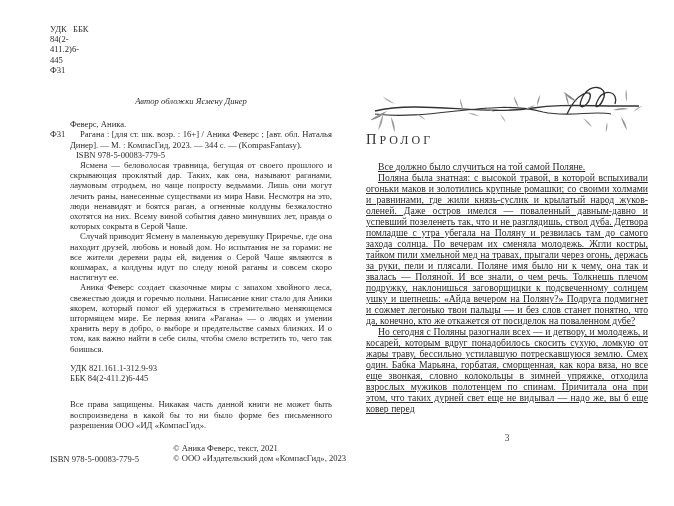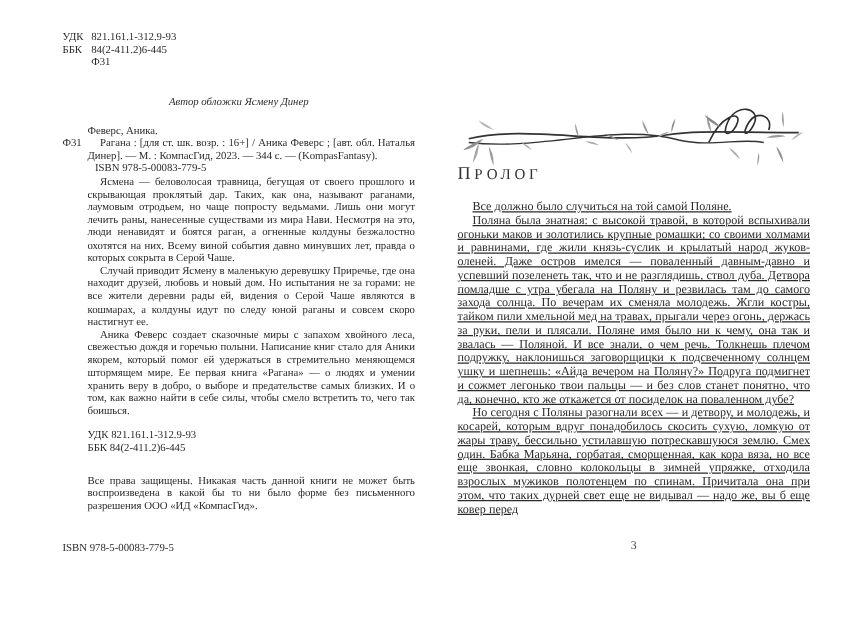--- a/index.html
+++ b/index.html
@@ -59,21 +59,20 @@
 </style>
 </head>
 <body>
 
 <div class="sheet">
 
   <div class="page-left">
 
     <div class="codes-top">
       <span class="lbl">УДК</span>
-      <span>821.161.1-312.9-93</span>
       <span class="lbl">ББК</span>
       <span>84(2-411.2)6-445</span>
       <span></span>
       <span>Ф31</span>
     </div>
 
     <div class="cover-credit">Автор обложки Ясмену Динер</div>
 
     <div class="text-col">
       <div class="author-entry">Феверс, Аника.</div>
@@ -93,20 +92,24 @@
 
       <div class="codes-footer">
         <div>УДК 821.161.1-312.9-93</div>
         <div>ББК 84(2-411.2)6-445</div>
       </div>
 
       <p class="rights">Все права защищены. Никакая часть данной книги не может быть воспроизведена в какой бы то ни было форме без письменного разрешения ООО «ИД «КомпасГид».</p>
 
       <div class="bottom-row">
         <span class="bottom-isbn">ISBN 978-5-00083-779-5</span>
+        <div class="copyrights">
+          <div>© Аника Феверс, текст, 2021</div>
+          <div>© ООО «Издательский дом «КомпасГид», 2023</div>
+        </div>
       </div>
     </div>
   </div>
 
   <div class="page-right">
 
     <svg class="ornament" width="272" height="48" viewBox="0 0 272 48" aria-hidden="true">
       <defs>
         <path id="leaf" d="M0 0 Q3.5 -6.5 9.5 -9 Q4.5 -3 0 0 Z"></path>
       </defs>

